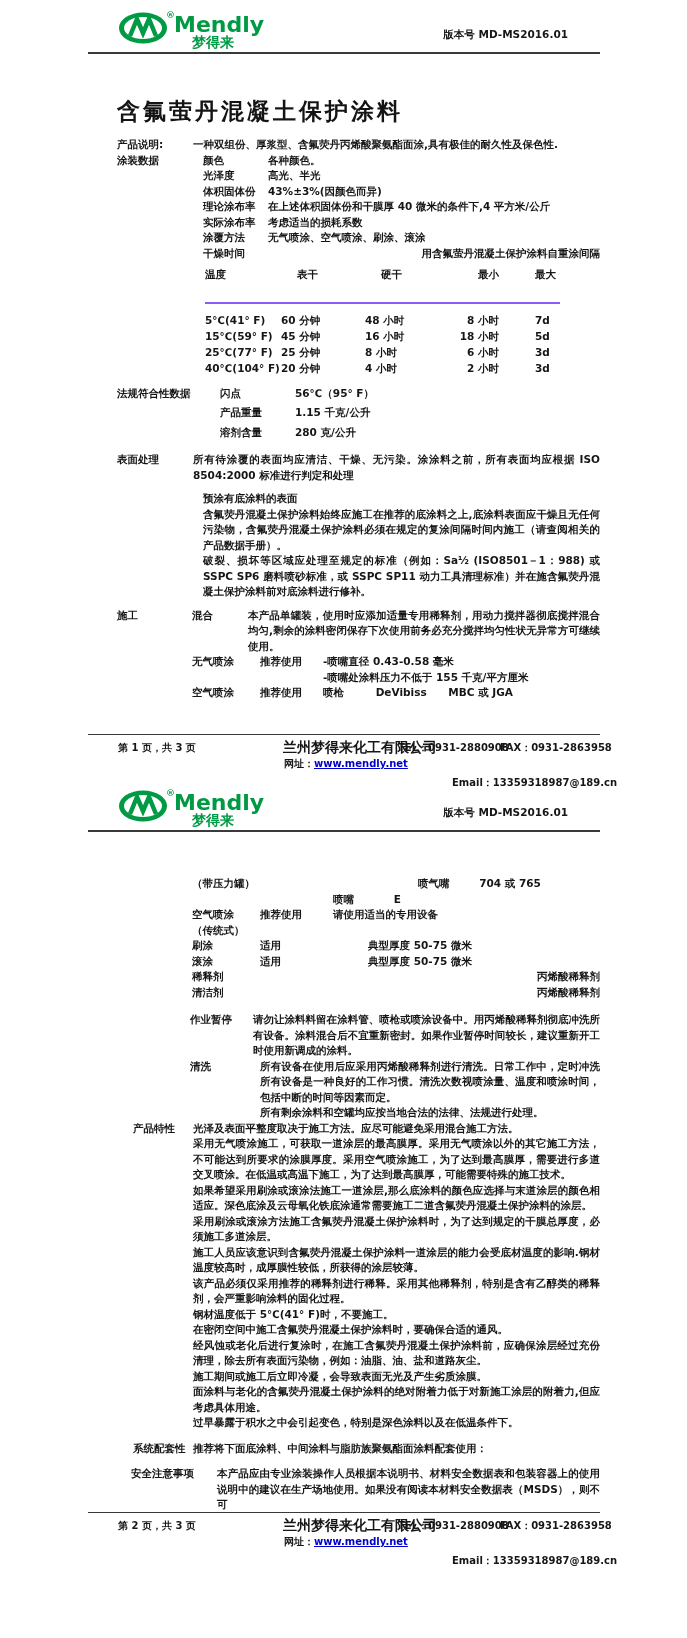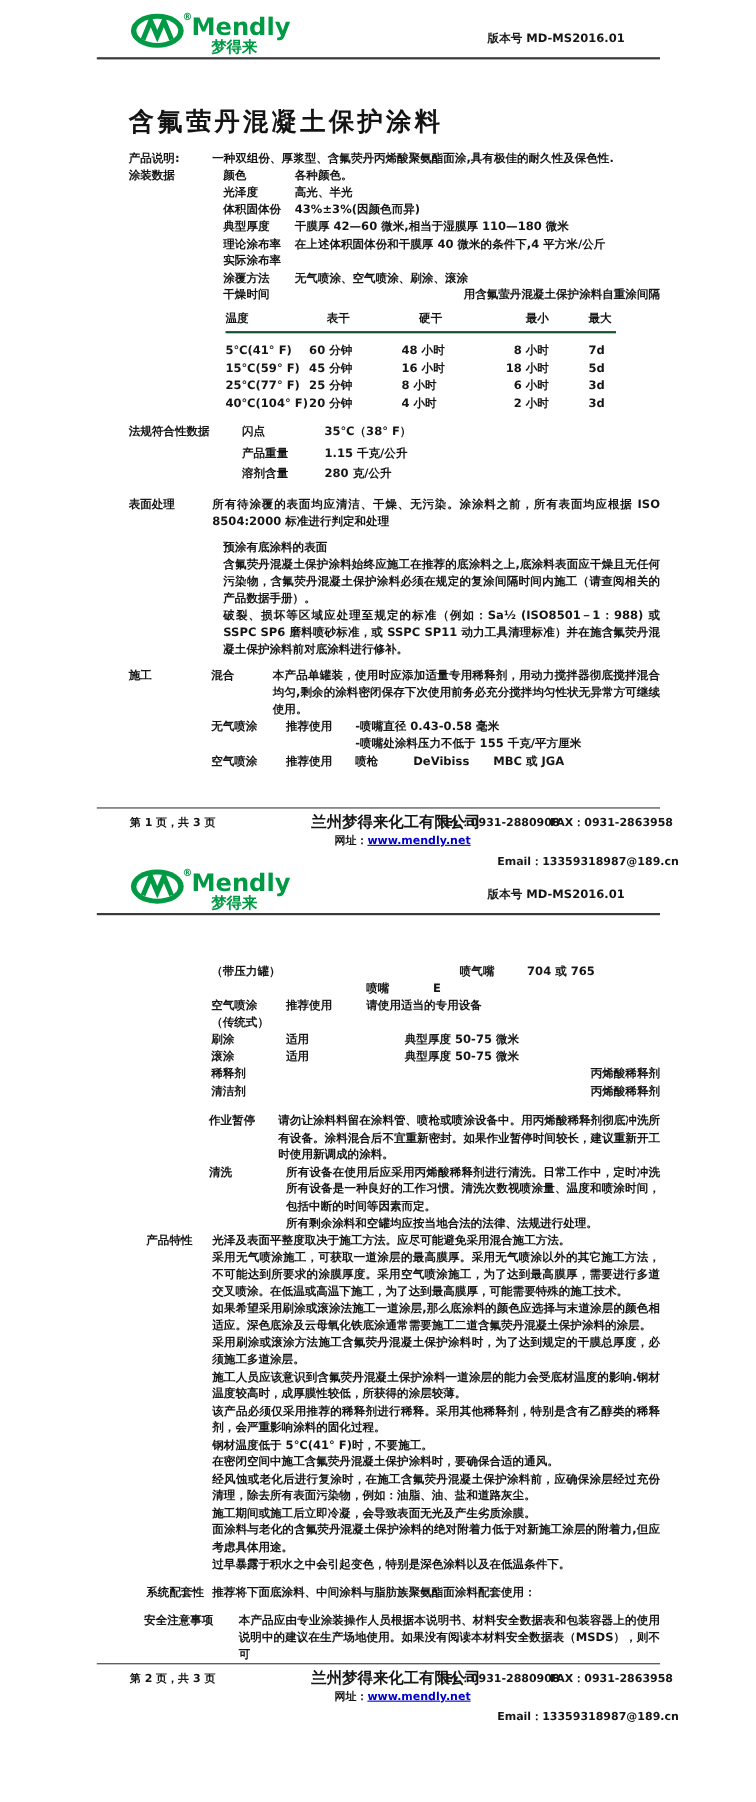--- a/index.html
+++ b/index.html
@@ -33,21 +33,21 @@
   .g-safe{grid-template-columns:100px 1fr;}
   .lbl{font-weight:bold;}
   .pl16{padding-left:16px;}
   .pl14{padding-left:14px;}
   .pl73{padding-left:73px;}
   .note-right{text-align:right;}
   .just{text-align:justify;}
   p{margin:0;}.mt8{margin-top:8px}.mt10{margin-top:10px}.mt12{margin-top:12px}
 
   .drytable{margin:6px 0 0 88px;width:355px;}
-  .dt-h{display:grid;grid-template-columns:76px 84px 86px 48px 1fr;border-bottom:2px solid #14532d;padding-bottom:3px;font-weight:bold;}
+  .dt-h{display:grid;grid-template-columns:76px 84px 86px 48px 1fr;border-bottom:2px solid #8b5cf6;padding-bottom:19px;font-weight:bold;}
   .dt-h .c2,.dt-h .c3{padding-left:16px;}
   .dt-body{padding-top:8px;}
   .dt-r{display:grid;grid-template-columns:76px 84px 86px 48px 1fr;line-height:16px;}
   .c4{text-align:right;}
   .c5{padding-left:36px;}
 
   .presub{margin-left:86px;margin-top:8px;}
   .airless-vals div{line-height:15.5px;}
   .spray-brand{margin-left:28px;}
   .spray-model{margin-left:18px;}
@@ -55,21 +55,21 @@
   .eq-c4b{margin-left:26px;}
   .eq-e{margin-left:36px;}
   .eq-pad35{padding-left:35px;}
   .span2{grid-column:3 / span 2;text-align:right;}
 
   .ft{position:absolute;font-size:10px;}
   .ft-page{left:118px;top:741px;}
   .ft-co{left:283px;top:739px;font-size:14px;font-weight:bold;}
   .ft-tel{left:398px;top:741px;}
   .ft-fax{left:500px;top:741px;}
-  .ft-web{left:304px;top:757px;}
+  .ft-web{left:284px;top:757px;}
   .ft-email{left:452px;top:757px;margin-top:19px;}
   a.weblink{color:#0000cc;text-decoration:underline;font-weight:600;}
 </style>
 </head>
 <body>
 
 <div class="doc">
 
   <div class="page" id="p1">
 
@@ -102,31 +102,27 @@
         <span>光泽度</span>
         <span>高光、半光</span>
       </div>
       <div class="r g-coat">
           <span></span>
         <span>体积固体份</span>
         <span>43%±3%(因颜色而异)</span>
       </div>
       <div class="r g-coat">
           <span></span>
-        <span>典型厚度</span>
-        <span>干膜厚 42—60 微米,相当于湿膜厚 110—180 微米</span>
-      </div>
-      <div class="r g-coat">
-          <span></span>
         <span>理论涂布率</span>
         <span>在上述体积固体份和干膜厚 40 微米的条件下,4 平方米/公斤</span>
       </div>
       <div class="r g-coat">
           <span></span>
         <span>实际涂布率</span>
+        <span>考虑适当的损耗系数</span>
       </div>
       <div class="r g-coat">
           <span></span>
         <span>涂覆方法</span>
         <span>无气喷涂、空气喷涂、刷涂、滚涂</span>
       </div>
       <div class="r g-coat">
           <span></span>
         <span>干燥时间</span>
         <span class="note-right">用含氟萤丹混凝土保护涂料自重涂间隔</span>
@@ -169,21 +165,21 @@
             <span class="c4">2 小时</span>
             <span class="c5">3d</span>
           </div>
         </div>
       </div>
 
       <div class="mt10">
         <div class="r g-reg">
           <span class="lbl">法规符合性数据</span>
           <span>闪点</span>
-          <span>35℃（38° F）</span>
+          <span>56℃（95° F）</span>
         </div>
         <div class="r g-reg">
             <span></span>
           <span>产品重量</span>
           <span>1.15 千克/公升</span>
         </div>
         <div class="r g-reg">
             <span></span>
           <span>溶剂含量</span>
           <span>280 克/公升</span>

